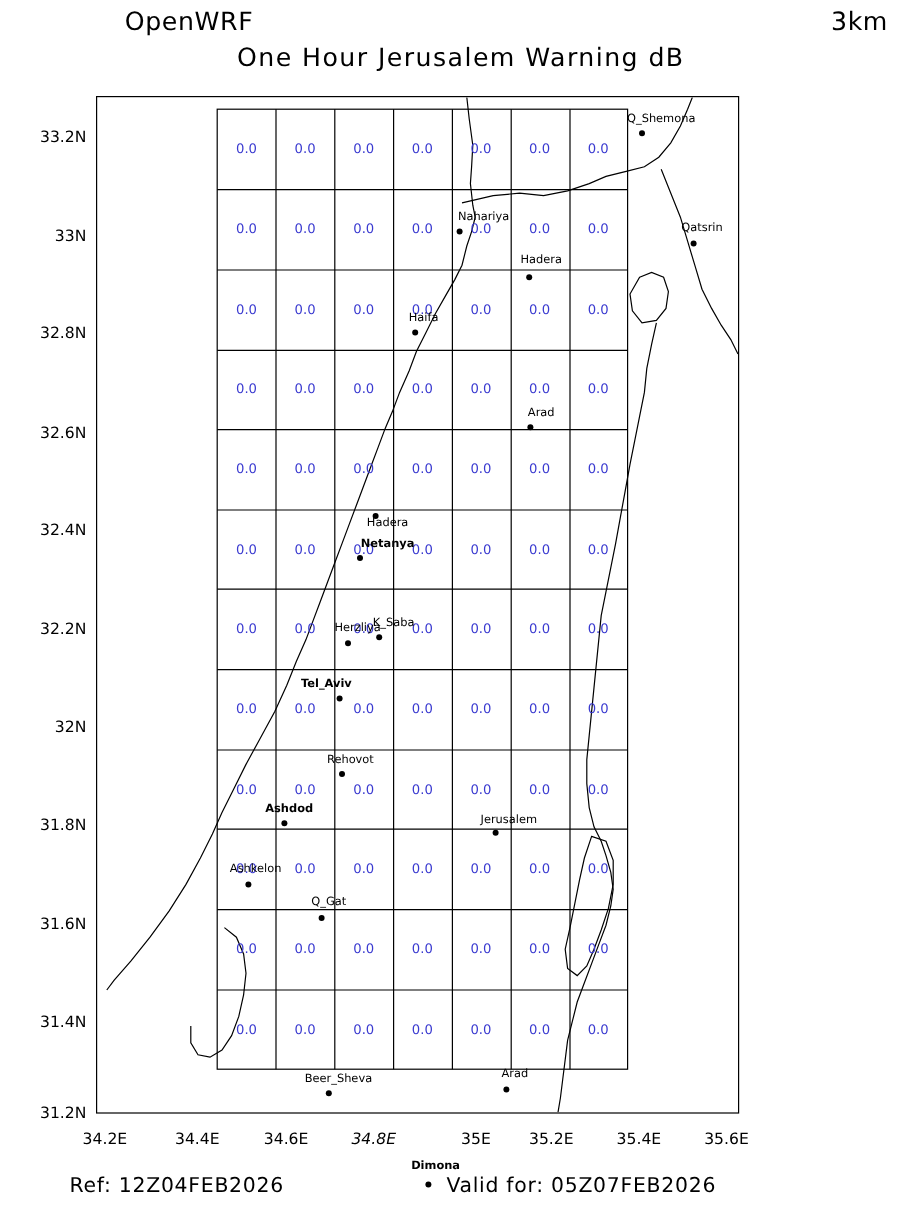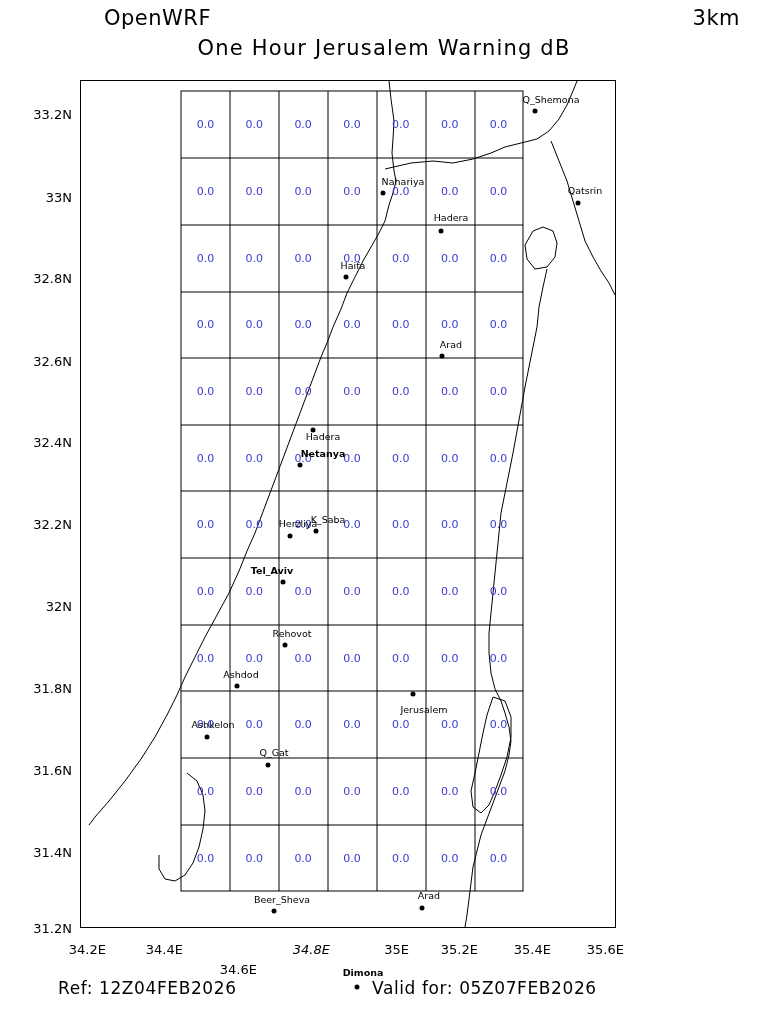--- a/index.html
+++ b/index.html
@@ -247,23 +247,23 @@
     <div class="city-name" style="left: 323px; top: 453px; font-weight: bold;">Netanya</div>
     <div class="city-dot" style="left: 290px; top: 536px;"></div>
     <div class="city-name" style="left: 298px; top: 523px;">Herzliya</div>
     <div class="city-dot" style="left: 316px; top: 531px;"></div>
     <div class="city-name" style="left: 328px; top: 519px;">K_Saba</div>
     <div class="city-dot" style="left: 283px; top: 582px;"></div>
     <div class="city-name" style="left: 272px; top: 570px; font-weight: bold;">Tel_Aviv</div>
     <div class="city-dot" style="left: 285px; top: 645px;"></div>
     <div class="city-name" style="left: 292px; top: 633px;">Rehovot</div>
     <div class="city-dot" style="left: 237px; top: 686px;"></div>
-    <div class="city-name" style="left: 241px; top: 674px;">Ashdod</div>
+    <div class="city-name" style="left: 241px; top: 674px; font-weight: bold;">Ashdod</div>
     <div class="city-dot" style="left: 413px; top: 694px;"></div>
-    <div class="city-name" style="left: 424px; top: 709px;">Jerusalem</div>
+    <div class="city-name" style="left: 424px; top: 683px;">Jerusalem</div>
     <div class="city-dot" style="left: 207px; top: 737px;"></div>
     <div class="city-name" style="left: 213px; top: 724px;">Ashkelon</div>
     <div class="city-dot" style="left: 268px; top: 765px;"></div>
     <div class="city-name" style="left: 274px; top: 752px;">Q_Gat</div>
     <div class="city-dot" style="left: 274px; top: 911px;"></div>
     <div class="city-name" style="left: 282px; top: 899px;">Beer_Sheva</div>
     <div class="city-dot" style="left: 422px; top: 908px;"></div>
     <div class="city-name" style="left: 429px; top: 895px;">Arad</div>
     <div class="city-dot" style="left: 357px; top: 987px;"></div>
     <div class="city-name" style="left: 363px; top: 972px; font-weight: bold;">Dimona</div>
@@ -276,21 +276,21 @@
 <div class="ylab" style="top:435px;">32.4N</div>
 <div class="ylab" style="top:517px;">32.2N</div>
 <div class="ylab" style="top:599px;">32N</div>
 <div class="ylab" style="top:681px;">31.8N</div>
 <div class="ylab" style="top:763px;">31.6N</div>
 <div class="ylab" style="top:845px;">31.4N</div>
 <div class="ylab" style="top:921px;">31.2N</div>
 
 <div class="xlab" style="left:36px;">34.2E</div>
 <div class="xlab" style="left:113px;">34.4E</div>
-<div class="xlab" style="left:187px;margin-top:20px;">34.6E</div>
+<div class="xlab" style="left:187px;">34.6E</div>
 <div class="xlab" style="left:260px;font-style:italic;">34.8E</div>
 <div class="xlab" style="left:339px;">35E</div>
 <div class="xlab" style="left:408px;">35.2E</div>
 <div class="xlab" style="left:481px;">35.4E</div>
 <div class="xlab" style="left:554px;">35.6E</div>
 
 <div class="footer">
   <span class="ref">Ref: 12Z04FEB2026</span>
   <span class="valid">Valid for: 05Z07FEB2026</span>
 </div>

